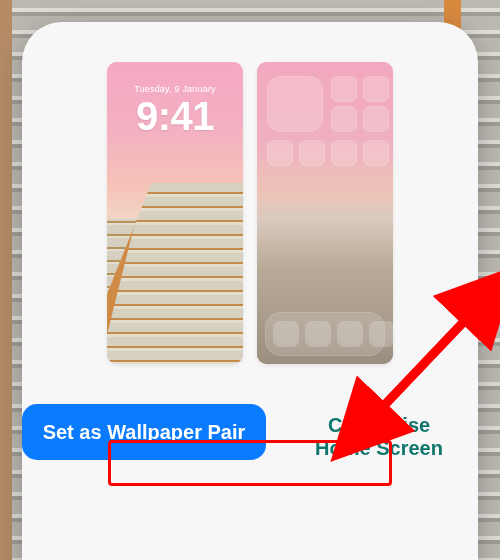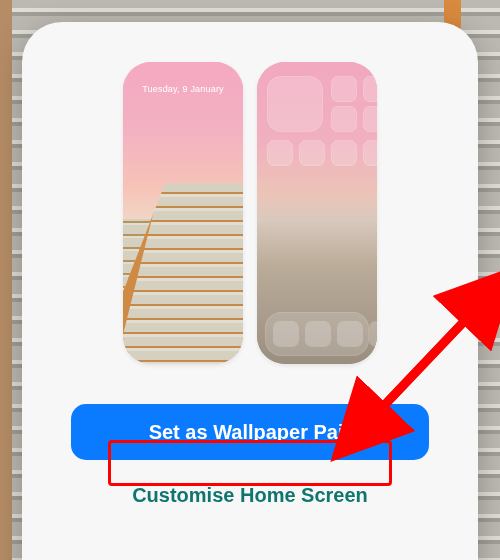--- a/index.html
+++ b/index.html
@@ -73,23 +73,23 @@
 
   
 
   .previews {
     margin-top: 40px;
     display: flex;
     gap: 14px;
   }
 
   .phone {
-    width: 120px;
+    width: 136px;
     height: 302px;
-    border-radius: 28px;
+    border-radius: 10px;
     position: relative;
     overflow: hidden;
     box-shadow: 0 2px 4px rgba(0,0,0,.08);
   }
 
   
   .phone.lock {
     background:
       linear-gradient(180deg,
         #f5a9c2 0%,
@@ -207,22 +207,22 @@
   .dock .d2 { left: 40px; }
   .dock .d3 { left: 72px; }
   .dock .d4 { left: 104px; }
 
   
 
   .buttons {
     margin-top: 40px;
     width: 100%;
     display: flex;
-    flex-direction: column;
-    align-items: center;
+    flex-direction: row;
+    align-items: flex-start;
     gap: 14px;
     position: relative;
   }
 
   .btn-primary {
     width: 358px;
     height: 56px;
     border: none;
     border-radius: 15px;
     background: #0a7bff;
@@ -270,20 +270,21 @@
 <body>
 
 <div class="bg"></div>
 
 <div class="sheet">
 
   <div class="previews">
 
     <div class="phone lock">
       <div class="lock-date">Tuesday, 9 January</div>
+      <div class="lock-time">9:41</div>
     </div>
 
     <div class="phone home">
       <div class="blur"></div>
       <div class="widget"></div>
       <div class="appicon app1"></div>
       <div class="appicon app2"></div>
       <div class="appicon app3"></div>
       <div class="appicon app4"></div>
       <div class="appicon app5"></div>

